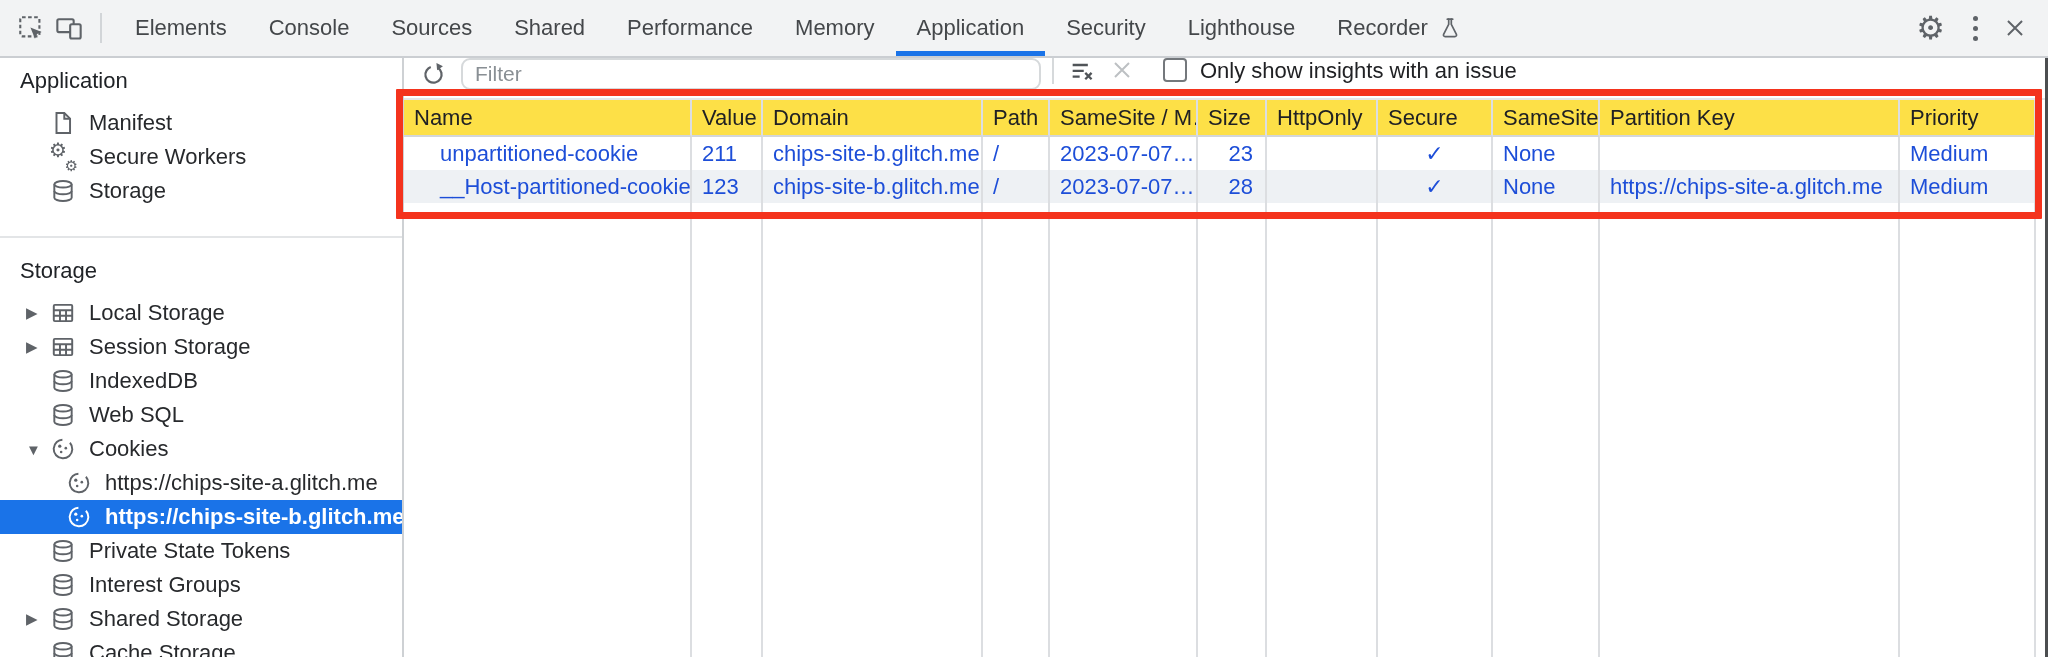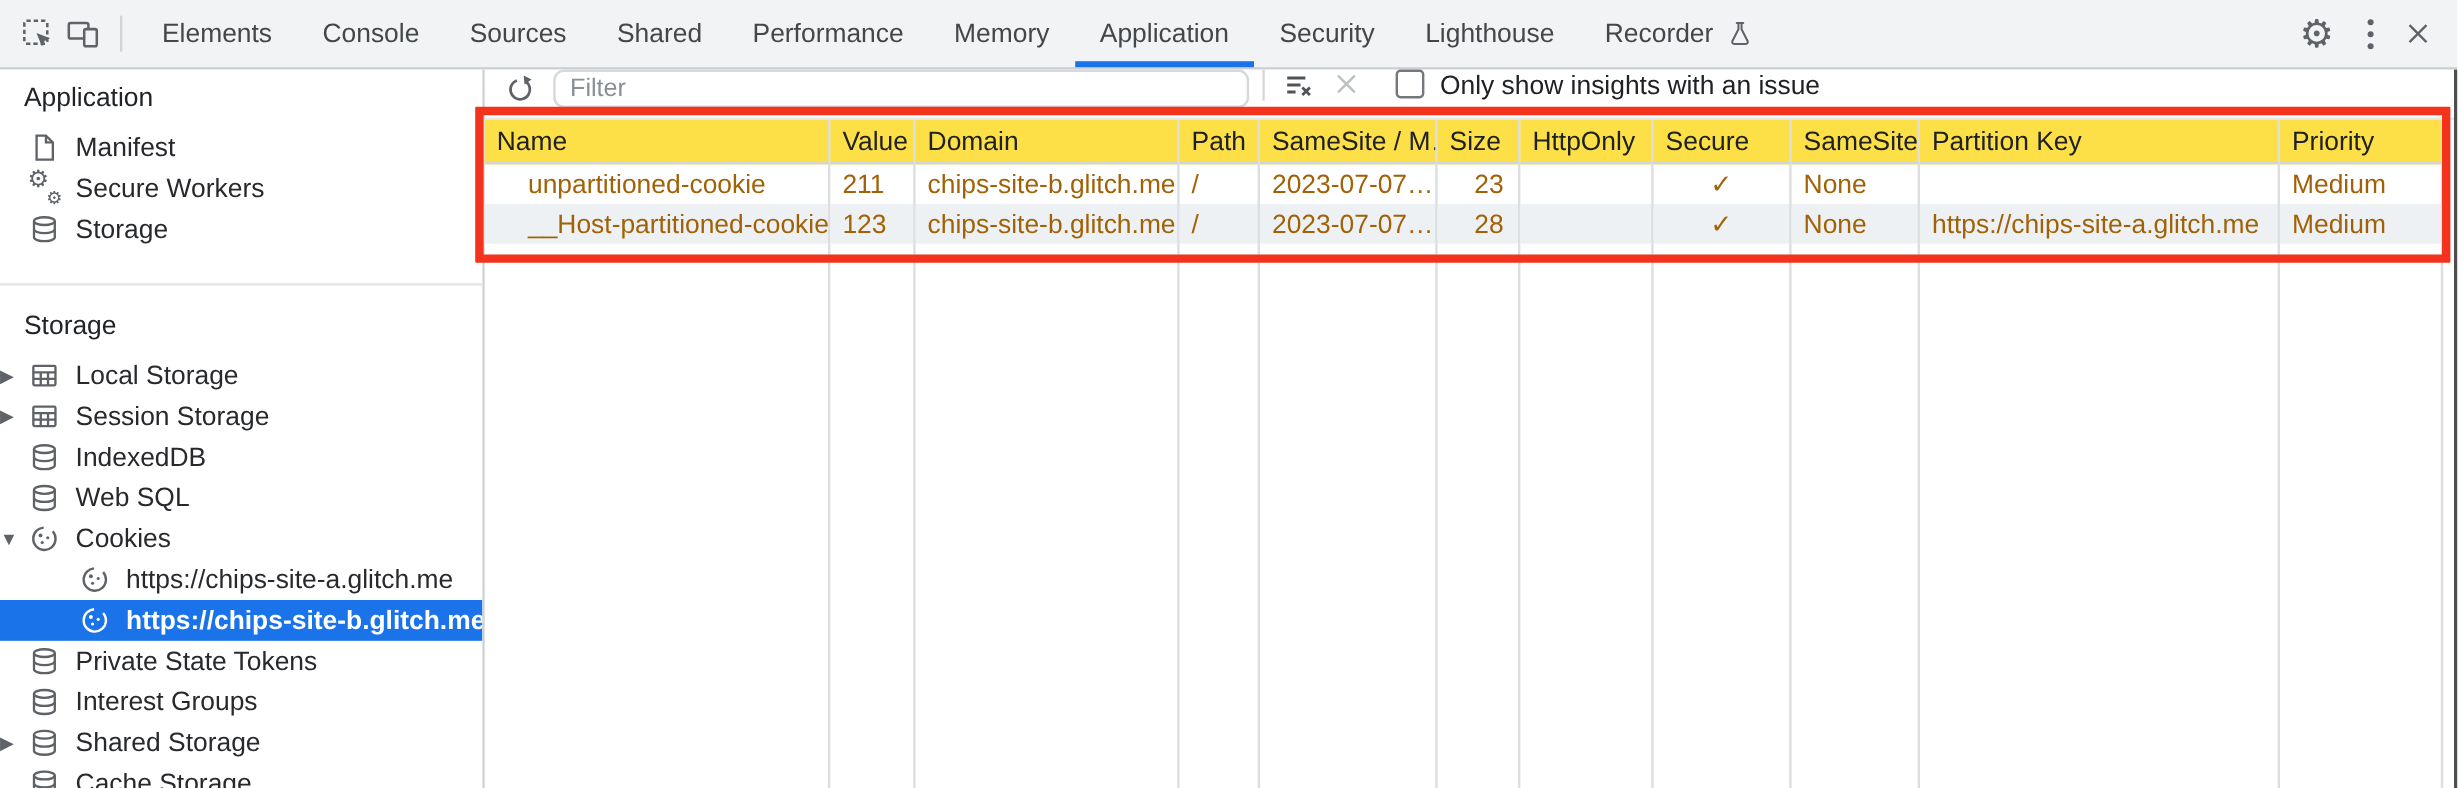--- a/index.html
+++ b/index.html
@@ -35,21 +35,21 @@
   .closex svg{width:26px;height:26px;}
 
   
   .body{display:flex;height:599px;}
 
   
   .sidebar{width:402px;flex:none;border-right:2px solid #ced1d4;overflow:hidden;background:#fff;}
   .side-section{padding:2px 0 12px;}
   .side-section.second{border-top:2px solid #e3e5e7;margin-top:16px;padding-top:12px;}
   .side-title{font-size:22px;color:#202327;padding:8px 0 12px 20px;}
-  .side-item{height:34px;display:flex;align-items:center;font-size:22px;color:#27292c;white-space:nowrap;}
+  .side-item{height:34px;display:flex;align-items:center;padding-left:26px;font-size:22px;color:#27292c;white-space:nowrap;}
   .side-item .twisty{width:24px;flex:none;font-size:15px;color:var(--icon);}
   .side-item .icon{width:26px;height:26px;flex:none;margin-right:13px;color:var(--icon);
                    display:flex;align-items:center;justify-content:center;position:relative;}
   .side-item .icon svg{width:26px;height:26px;}
   .side-item.child{padding-left:66px;}
   .side-item.selected{background:var(--accent);color:#fff;font-weight:bold;}
   .side-item.selected .icon,.side-item.selected .twisty{color:#fff;}
   .gset{position:relative;width:26px;height:26px;}
   .gset .g1{position:absolute;left:-1px;top:-4px;font-size:20px;line-height:1;}
   .gset .g2{position:absolute;right:-2px;bottom:-3px;font-size:15px;line-height:1;}
@@ -70,21 +70,21 @@
   .clear-filter svg{width:28px;height:28px;}
   .dim-x{color:#bdc0c3;width:30px;margin-left:8px;}
   .dim-x svg{width:24px;height:24px;}
   .cb{width:20px;height:20px;border:2px solid #74787c;border-radius:4px;background:#fff;margin-left:26px;flex:none;}
   .cb-label{font-size:22px;color:#202124;margin-left:13px;white-space:nowrap;}
 
   
   .grid{position:absolute;top:42px;left:0;right:12px;bottom:0;display:grid;
         grid-template-columns:288px 71px 220px 67px 148px 69px 111px 115px 107px 300px minmax(120px,1fr);
         grid-template-rows:37px 33px 33px 1fr;}
-  .gc{border-right:2px solid var(--gridline);font-size:22px;color:#a16207;display:flex;align-items:center;
+  .gc{border-right:2px solid var(--gridline);font-size:22px;color:#1d4ed8;display:flex;align-items:center;
       padding-left:10px;overflow:hidden;white-space:nowrap;box-sizing:border-box;}
   .gh{background:#fde047;border-bottom:2px solid #d3d6d9;color:#202124;}
   .r2{background:#eef1f4;}
   .name-cell{padding-left:36px;}
   .size-cell{justify-content:flex-end;padding-right:12px;}
   .secure-cell{justify-content:center;padding-left:0;}
 
   
   .annotation{position:absolute;left:396px;top:89px;width:1646px;height:130px;
               border:7px solid var(--annotation);box-sizing:border-box;pointer-events:none;border-radius:1px;}

